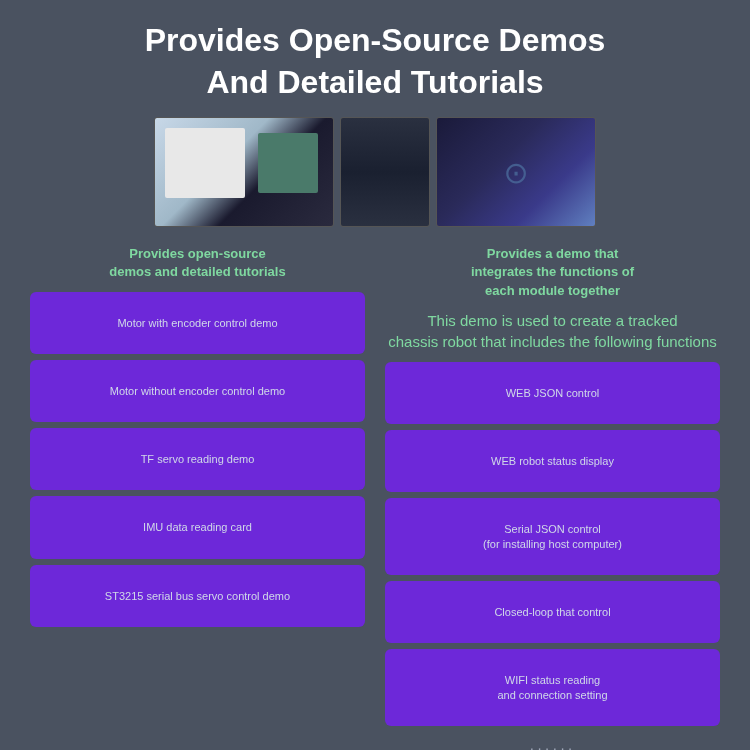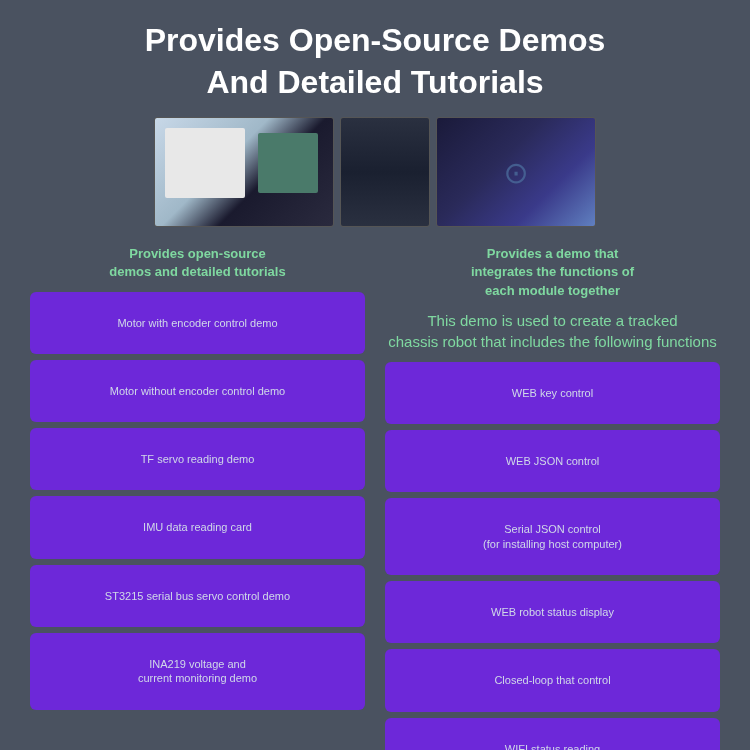--- a/index.html
+++ b/index.html
@@ -165,29 +165,27 @@
 
   <div class="two-col">
 
     <div class="col-left">
       <div class="col-heading">Provides open-source<br>demos and detailed tutorials</div>
       <button class="demo-btn">Motor with encoder control demo</button>
       <button class="demo-btn">Motor without encoder control demo</button>
       <button class="demo-btn">TF servo reading demo</button>
       <button class="demo-btn">IMU data reading card</button>
       <button class="demo-btn">ST3215 serial bus servo control demo</button>
-      <button class="demo-btn">INA219 voltage and<br>current monitoring demo</button>
     </div>
 
     <div class="col-right">
       <div class="col-heading">Provides a demo that<br>integrates the functions of<br>each module together</div>
       <div class="col-sub">This demo is used to create a tracked<br>chassis robot that includes the following functions</div>
-      <button class="demo-btn">WEB key control</button>
       <button class="demo-btn">WEB JSON control</button>
+      <button class="demo-btn">WEB robot status display</button>
       <button class="demo-btn">Serial JSON control<br>(for installing host computer)</button>
-      <button class="demo-btn">WEB robot status display</button>
       <button class="demo-btn">Closed-loop that control</button>
       <button class="demo-btn">WIFI status reading<br>and connection setting</button>
       <div class="dots">······</div>
     </div>
 
   </div>
 </div>
 
 </body></html>

